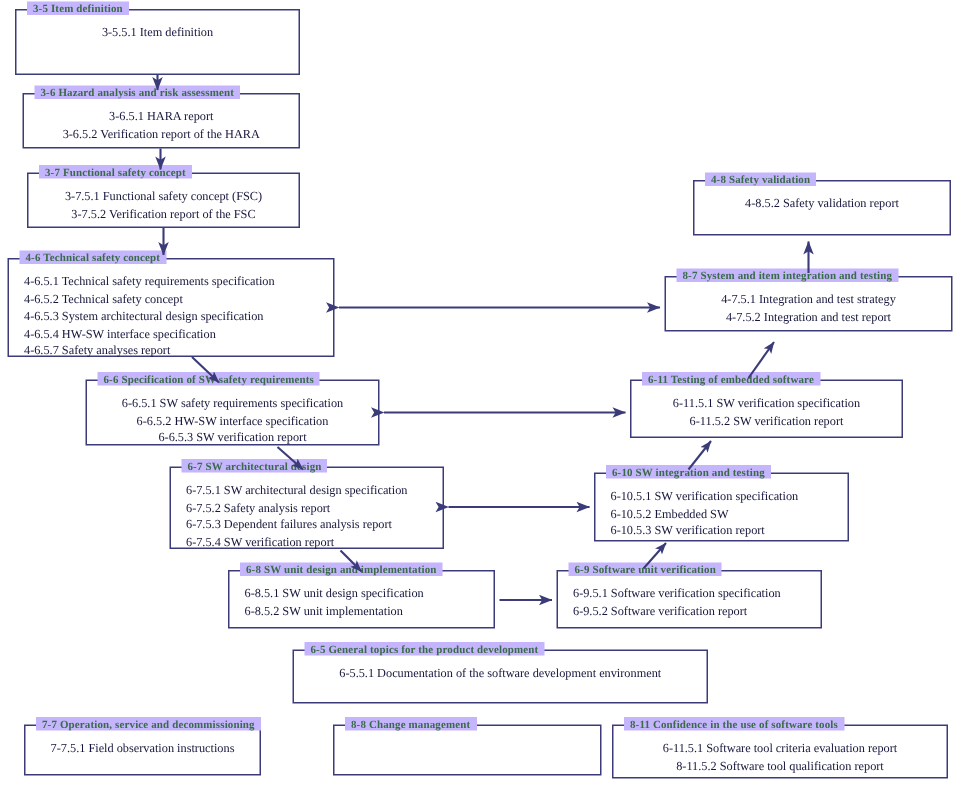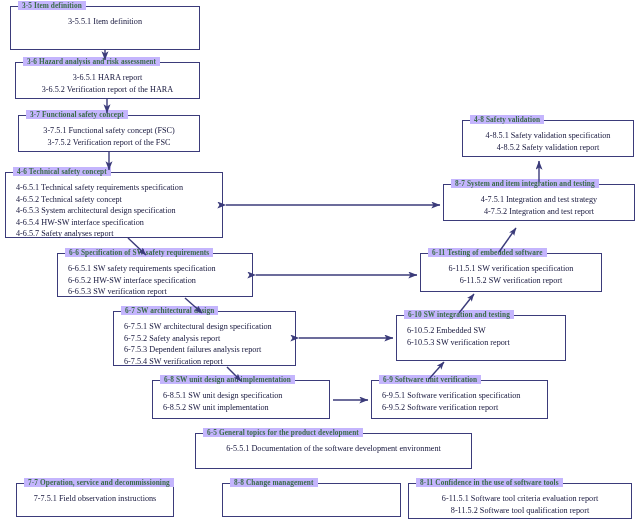--- a/index.html
+++ b/index.html
@@ -79,32 +79,31 @@
         <div>4-6.5.1 Technical safety requirements specification</div>
         <div>4-6.5.2 Technical safety concept</div>
         <div>4-6.5.3 System architectural design specification</div>
         <div>4-6.5.4 HW-SW interface specification</div>
         <div>4-6.5.7 Safety analyses report</div>
       </div>
     </div>
     <div class="box center" style="left: 462px; top: 120px; width: 172px; height: 37px;">
       <div class="title">4-8 Safety validation</div>
       <div class="items">
-        <div>4-8.5.1 Safety validation specification</div>
         <div>4-8.5.2 Safety validation report</div>
       </div>
     </div>
     <div class="box center" style="left: 443px; top: 184px; width: 192px; height: 37px;">
       <div class="title">8-7 System and item integration and testing</div>
       <div class="items">
         <div>4-7.5.1 Integration and test strategy</div>
         <div>4-7.5.2 Integration and test report</div>
       </div>
     </div>
-    <div class="box" style="left: 57px; top: 253px; width: 196px; height: 44px;">
+    <div class="box" style="left: 57px; top: 253px; width: 196px; height: 44px; text-align: center;">
       <div class="title">6-6 Specification of SW safety requirements</div>
       <div class="items">
         <div>6-6.5.1 SW safety requirements specification</div>
         <div>6-6.5.2 HW-SW interface specification</div>
         <div>6-6.5.3 SW verification report</div>
       </div>
     </div>
     <div class="box center" style="left: 420px; top: 253px; width: 182px; height: 39px;">
       <div class="title">6-11 Testing of embedded software</div>
       <div class="items">
@@ -117,20 +116,21 @@
       <div class="items">
         <div>6-7.5.1 SW architectural design specification</div>
         <div>6-7.5.2 Safety analysis report</div>
         <div>6-7.5.3 Dependent failures analysis report</div>
         <div>6-7.5.4 SW verification report</div>
       </div>
     </div>
     <div class="box" style="left: 396px; top: 315px; width: 170px; height: 46px;">
       <div class="title">6-10 SW integration and testing</div>
       <div class="items">
+        <div>6-10.5.1 SW verification specification</div>
         <div>6-10.5.2 Embedded SW</div>
         <div>6-10.5.3 SW verification report</div>
       </div>
     </div>
     <div class="box" style="left: 152px; top: 380px; width: 178px; height: 39px;">
       <div class="title">6-8 SW unit design and implementation</div>
       <div class="items">
         <div>6-8.5.1 SW unit design specification</div>
         <div>6-8.5.2 SW unit implementation</div>
       </div>

